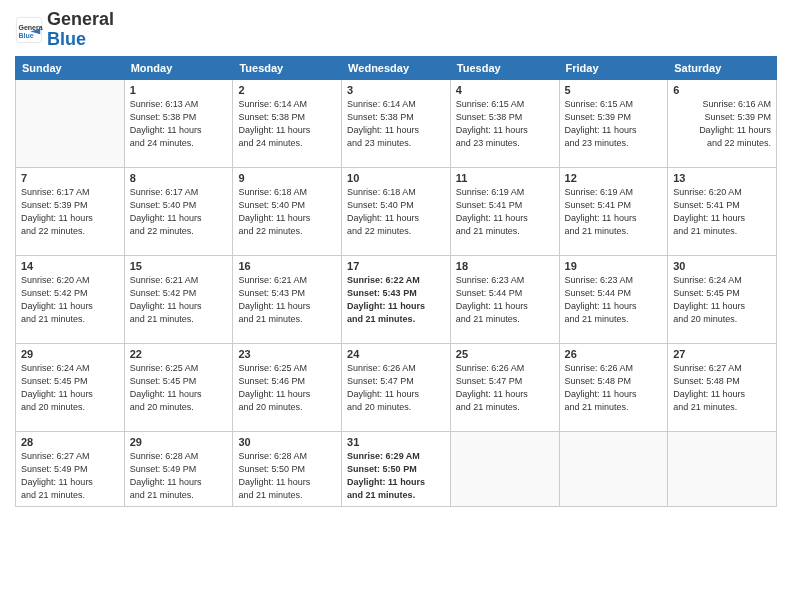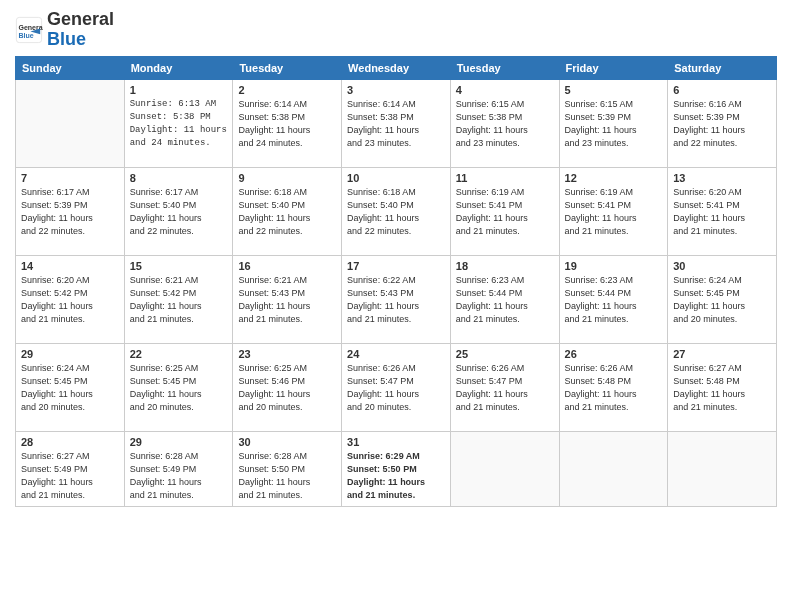--- a/index.html
+++ b/index.html
@@ -129,21 +129,21 @@
           <th>Tuesday</th>
           <th>Friday</th>
           <th>Saturday</th>
         </tr>
     </thead>
     <tbody id="calendar-body">
     <tr>
           <td class="empty"></td>
           <td>
             <span class="day-num">1</span>
-            <div class="day-info" style="white-space: pre-line; font-family: Liberation Mono, monospace;">Sunrise: 6:13 AM
+            <div class="day-info" style="white-space: pre-line;">Sunrise: 6:13 AM
 Sunset: 5:38 PM
 Daylight: 11 hours
 and 24 minutes.</div>
           </td>
           <td>
             <span class="day-num">2</span>
             <div class="day-info" style="white-space: pre-line;">Sunrise: 6:14 AM
 Sunset: 5:38 PM
 Daylight: 11 hours
 and 24 minutes.</div>
@@ -164,21 +164,21 @@
           </td>
           <td>
             <span class="day-num">5</span>
             <div class="day-info" style="white-space: pre-line;">Sunrise: 6:15 AM
 Sunset: 5:39 PM
 Daylight: 11 hours
 and 23 minutes.</div>
           </td>
           <td>
             <span class="day-num">6</span>
-            <div class="day-info" style="white-space: pre-line;">Sunrise: 6:16 AM
+            <div class="day-info" style="white-space: pre-line; text-align: right;">Sunrise: 6:16 AM
 Sunset: 5:39 PM
 Daylight: 11 hours
 and 22 minutes.</div>
           </td>
         </tr>
         <tr>
           <td>
             <span class="day-num">7</span>
             <div class="day-info" style="white-space: pre-line;">Sunrise: 6:17 AM
 Sunset: 5:39 PM
@@ -245,21 +245,21 @@
           </td>
           <td>
             <span class="day-num">16</span>
             <div class="day-info" style="white-space: pre-line;">Sunrise: 6:21 AM
 Sunset: 5:43 PM
 Daylight: 11 hours
 and 21 minutes.</div>
           </td>
           <td>
             <span class="day-num">17</span>
-            <div class="day-info" style="white-space: pre-line;">Sunrise: 6:22 AM
+            <div class="day-info" style="white-space: pre-line; font-weight: bold;">Sunrise: 6:22 AM
 Sunset: 5:43 PM
 Daylight: 11 hours
 and 21 minutes.</div>
           </td>
           <td>
             <span class="day-num">18</span>
             <div class="day-info" style="white-space: pre-line;">Sunrise: 6:23 AM
 Sunset: 5:44 PM
 Daylight: 11 hours
 and 21 minutes.</div>

